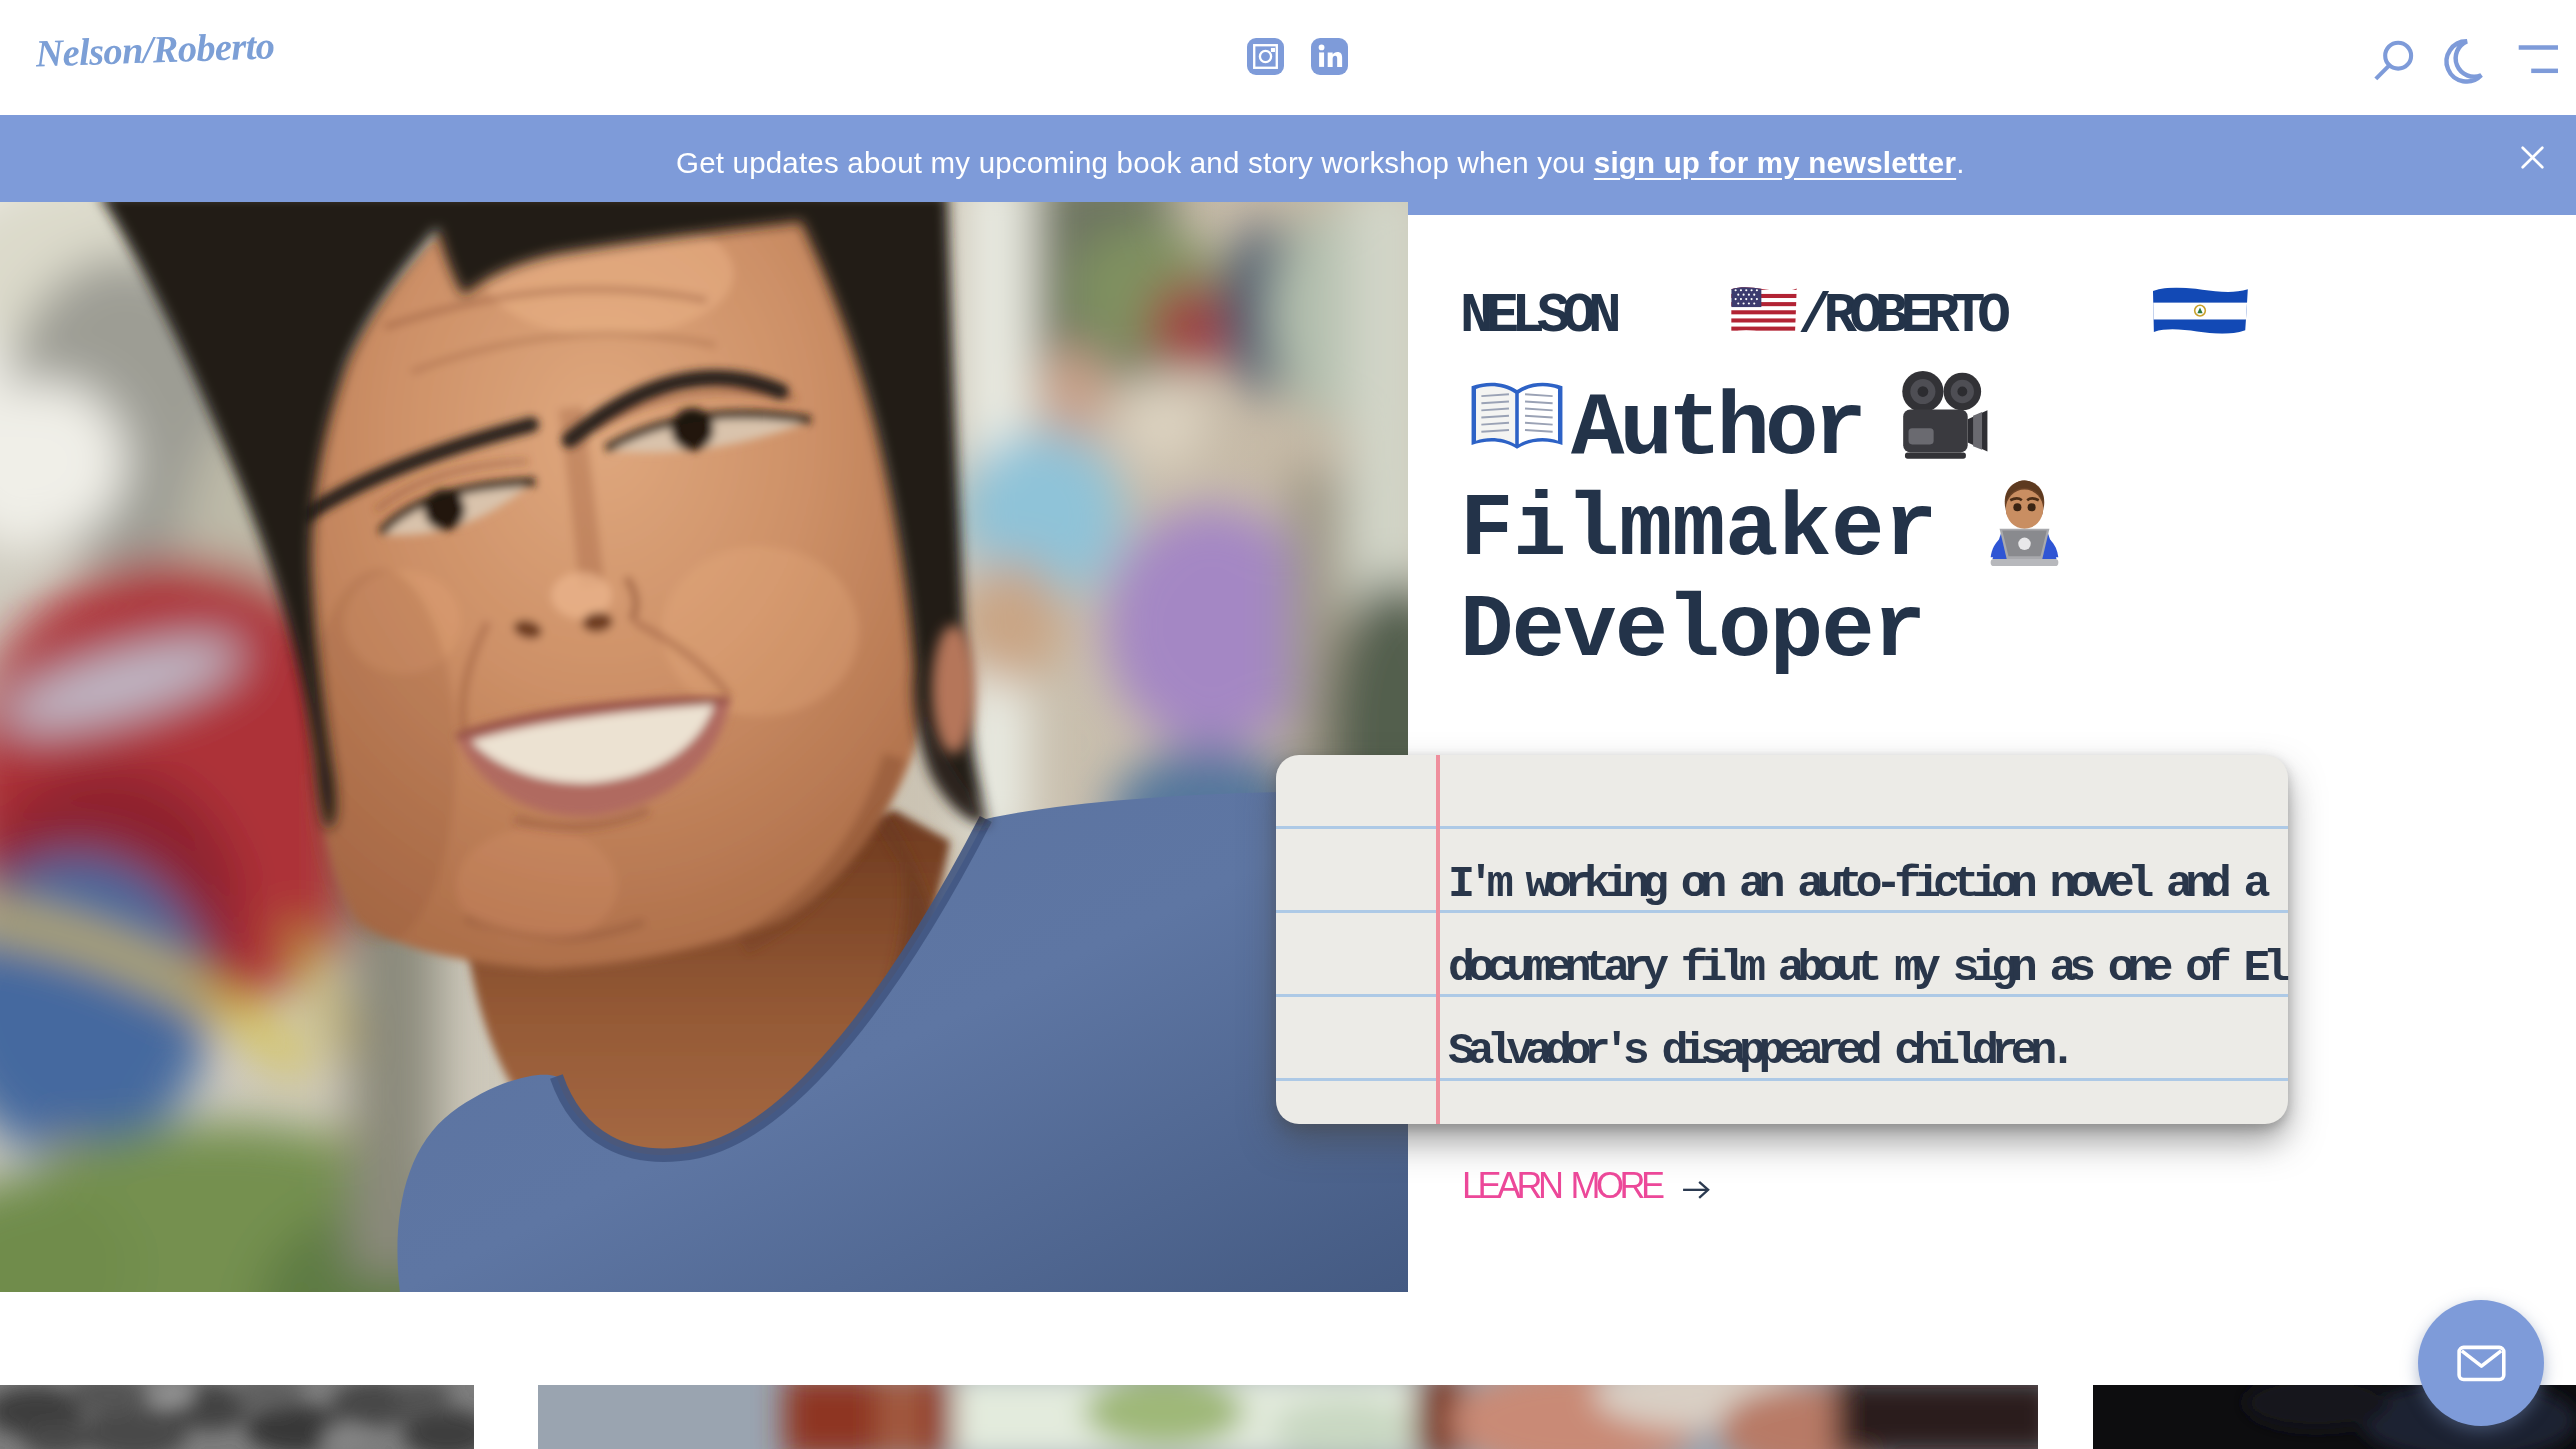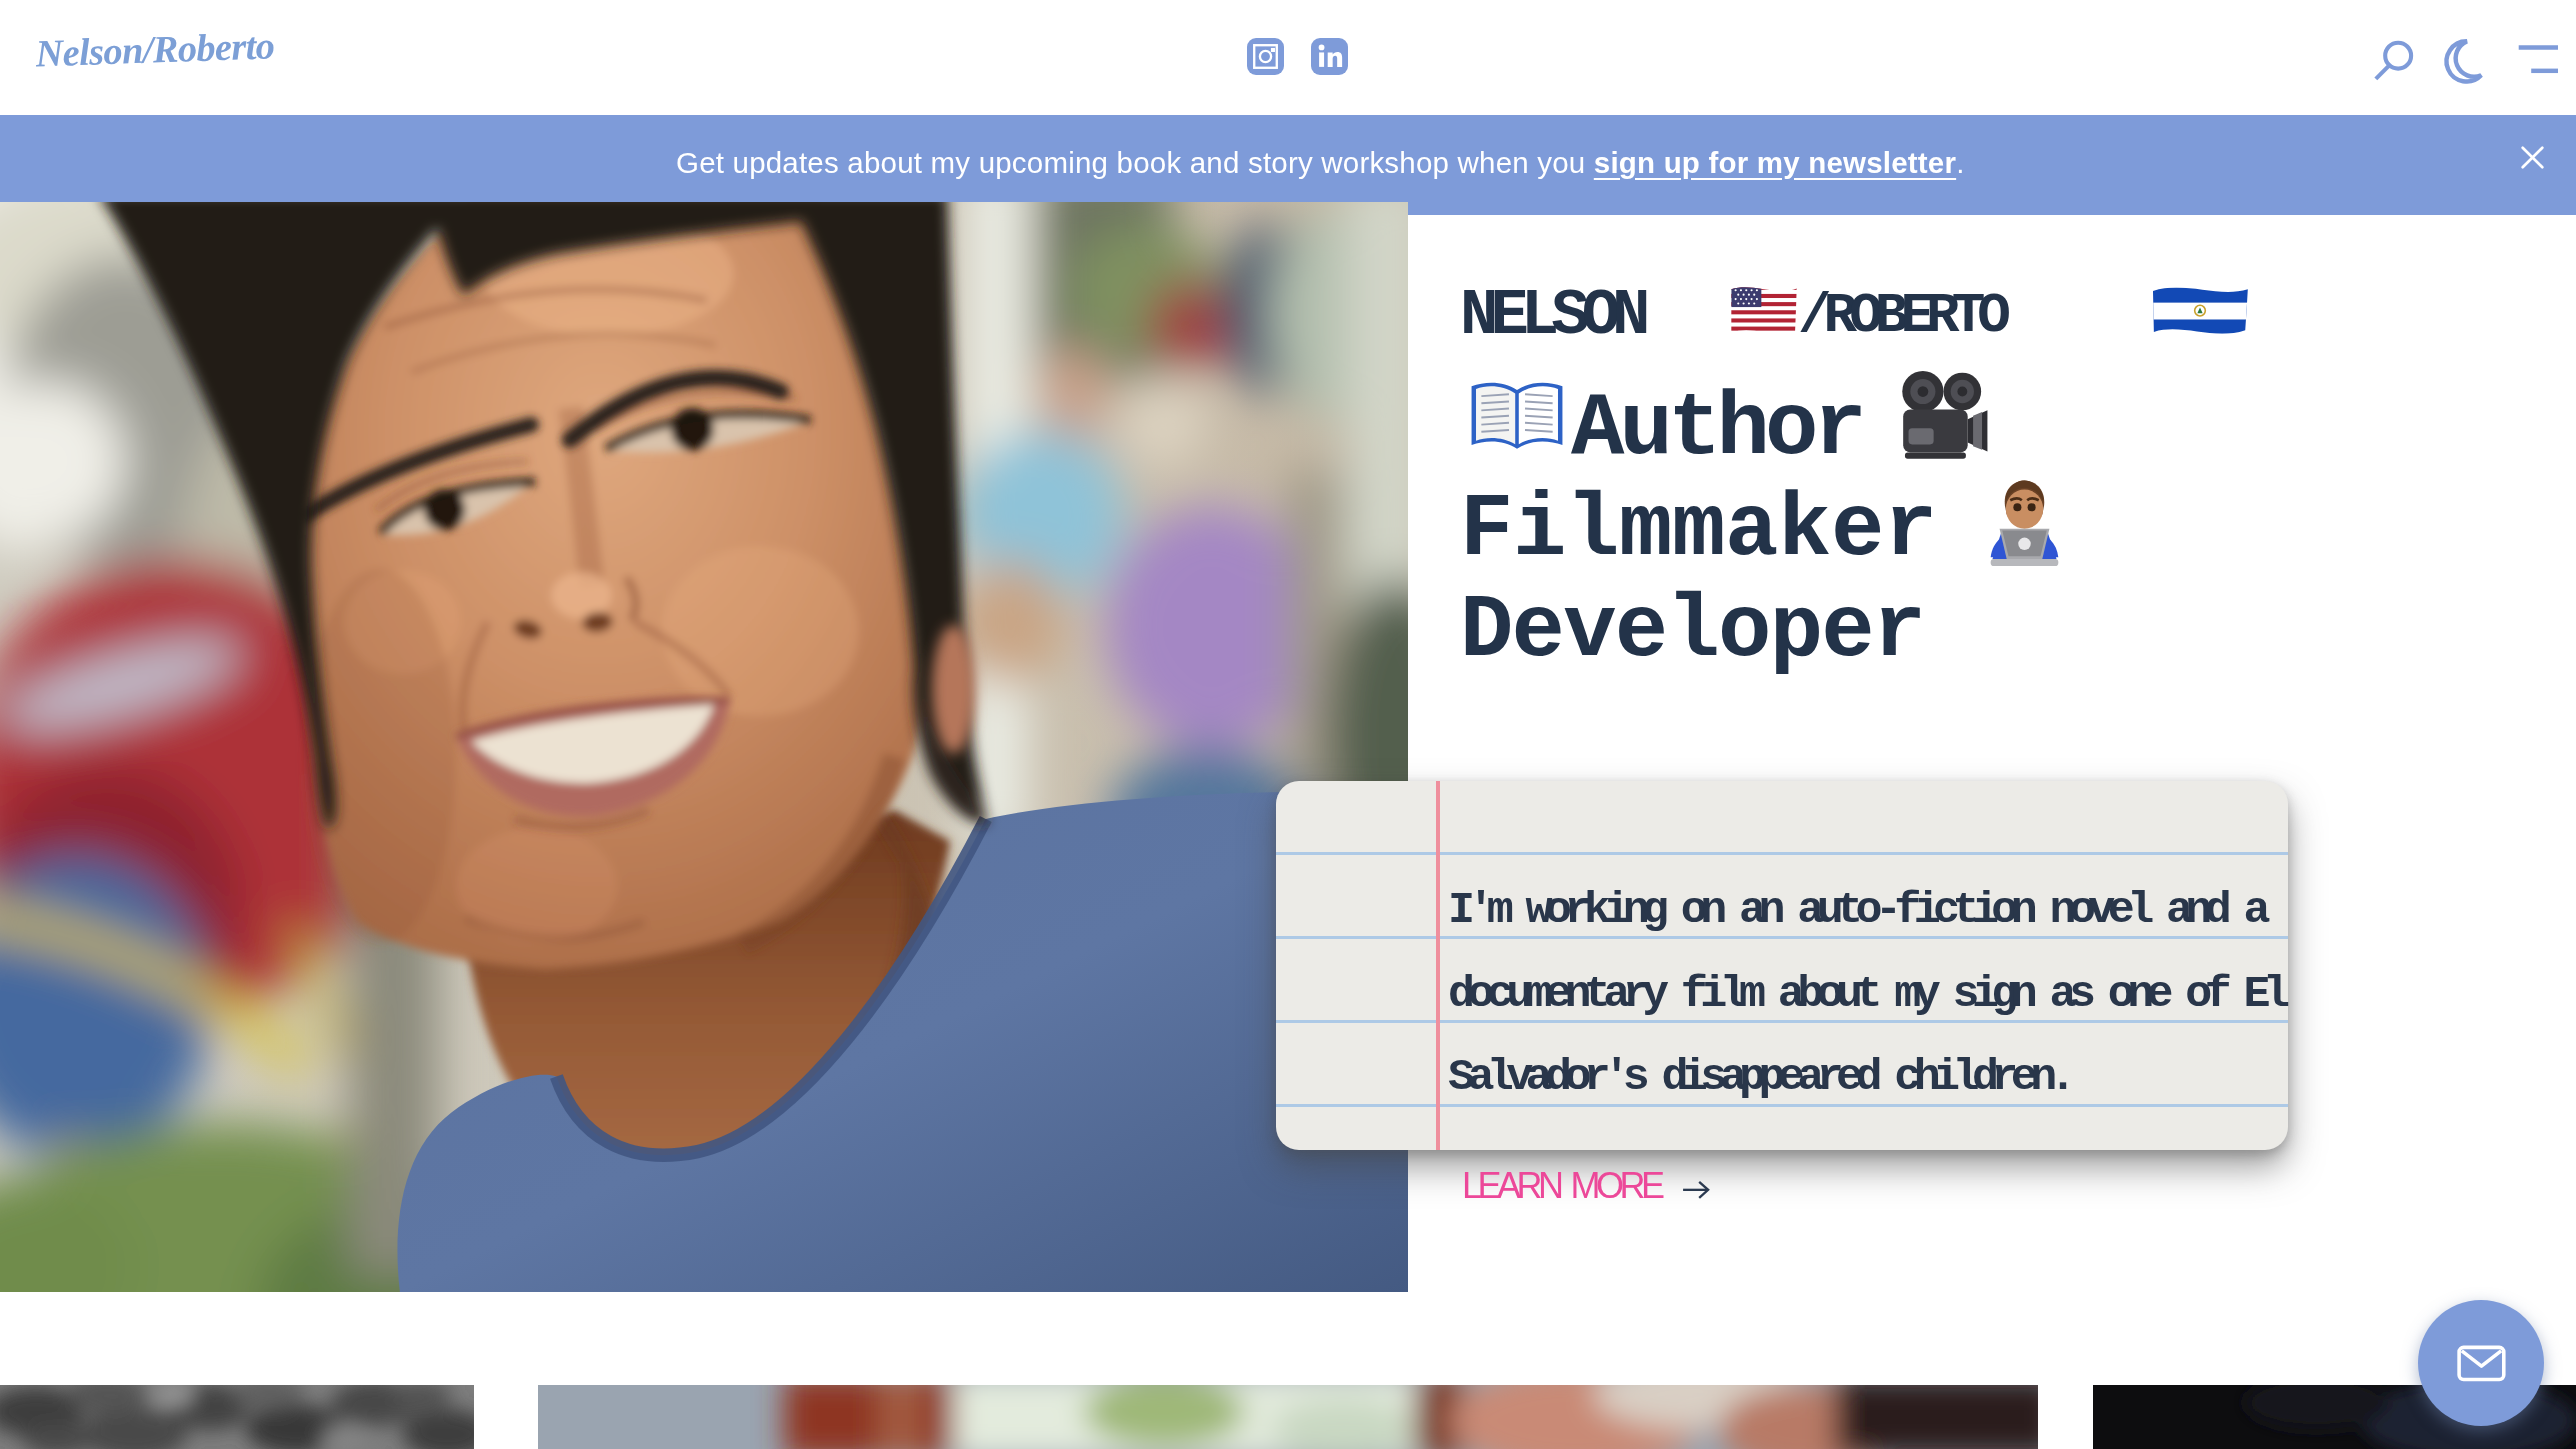--- a/index.html
+++ b/index.html
@@ -20,27 +20,27 @@
      color:#ffffff; font-size:29.5px; letter-spacing:0.2px; white-space:nowrap; }
   #banner-text b { text-decoration:underline; text-underline-offset:4.5px; }
   #banner-x { position:absolute; left:2520px; top:30px; }
 
   
   #photo { left:0; top:202px; width:1408px; height:1090px; }
 
   
   .h1run { color:#233349; font-family:"Liberation Mono", monospace; font-weight:bold;
       white-space:nowrap; line-height:89px; font-size:89px; }
-  #h1a { left:1460px; top:272px; font-size:64px; letter-spacing:-8px; }
+  #h1a { left:1460px; top:272px; font-size:56px; letter-spacing:-8px; }
   #h1b { left:1571px; top:385px; letter-spacing:-4.9px; }
   #h1c { left:1460px; top:486px; letter-spacing:-0.4px; }
   #h1d { left:1460px; top:587px; letter-spacing:-1.8px; }
 
   
-  #card { left:1276px; top:781px; width:1012px; height:369px; background:#ecebe7;
+  #card { left:1276px; top:755px; width:1012px; height:369px; background:#ecebe7;
       border-radius:23px; box-shadow:0 18px 34px rgba(70,70,70,.5), 0 4.5px 10.7px rgba(70,70,70,.28); }
   .cline { position:absolute; left:0; width:100%; height:2.7px; background:#adc9e6; }
   #redline { position:absolute; left:160px; top:0; width:3.6px; height:100%; background:#ef8f9d; }
   .ctext { position:absolute; color:#29364a; font-family:"Liberation Mono", monospace; font-weight:bold;
       font-size:45px; line-height:45px; letter-spacing:-7.6px; white-space:nowrap; }
 
   
   #learn { left:1462px; top:1165px; color:#ec4899; font-size:36px; letter-spacing:-4.5px; }
 
   

